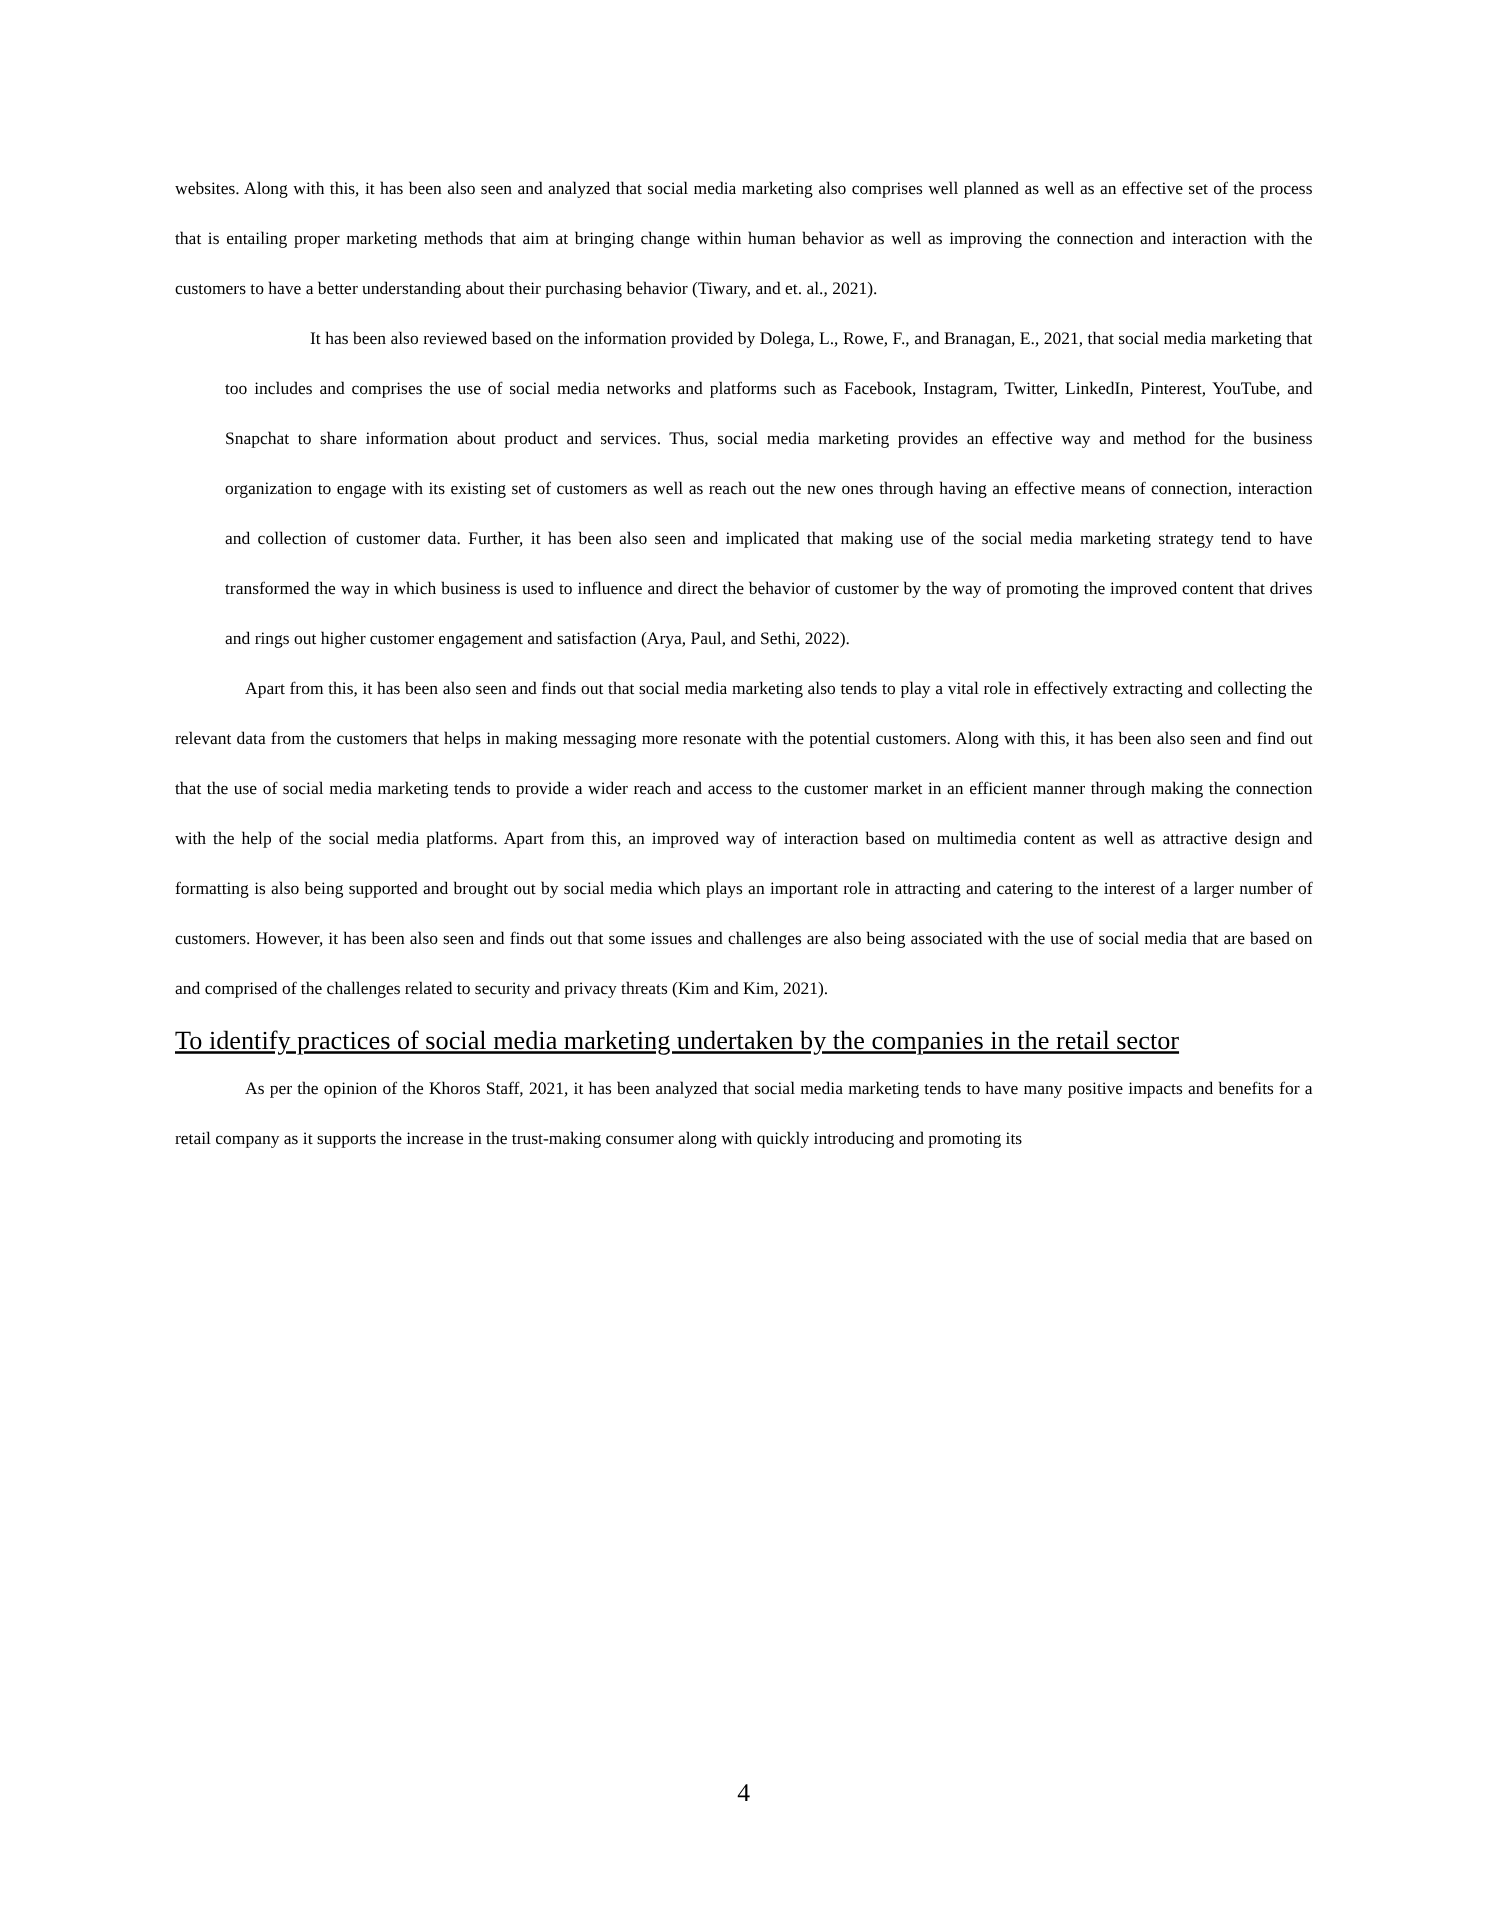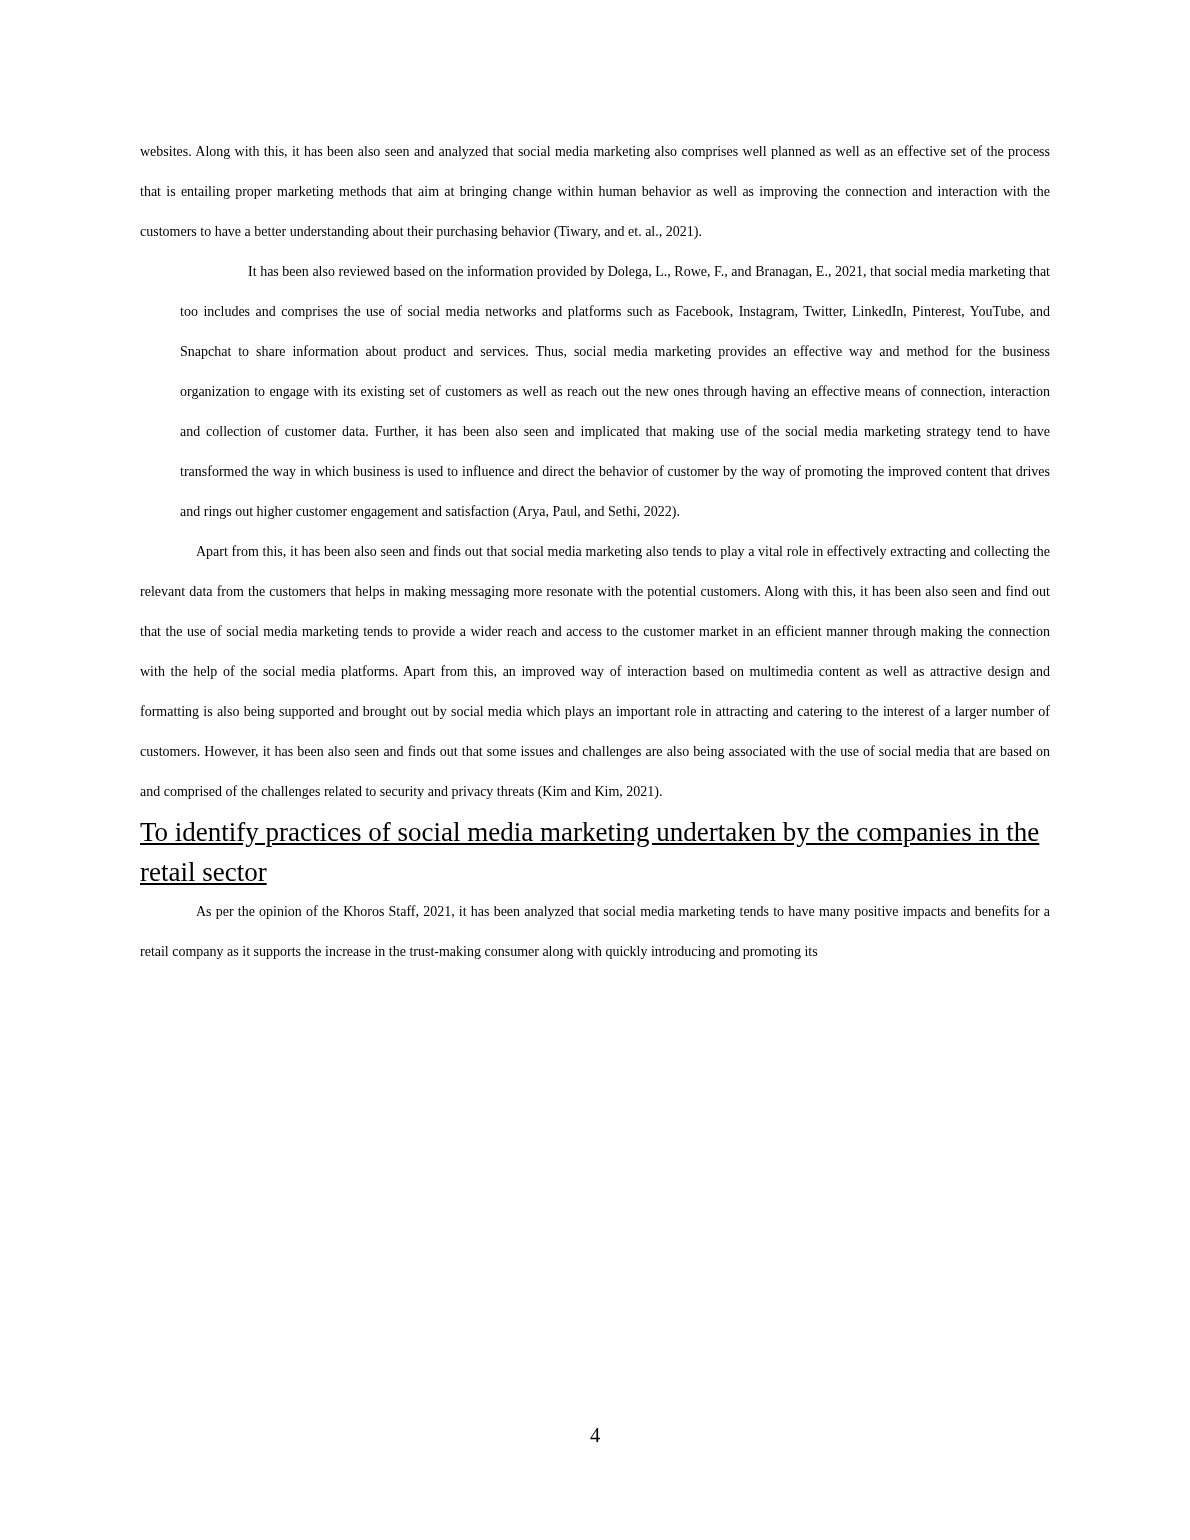--- a/index.html
+++ b/index.html
@@ -33,21 +33,21 @@
   }
   p.para.indent {
     text-indent: 56px;
   }
   p.para.indent-lg {
     text-indent: 68px;
     margin-left: 40px;
   }
   .subheading {
     margin: 0;
-    font-size: 27px;
+    font-size: 21px;
     line-height: 40px;
     text-align: left;
     text-decoration: underline;
     font-weight: normal;
   }
   .page-number {
     position: absolute;
     left: 0;
     right: 0;
     bottom: 92px;

